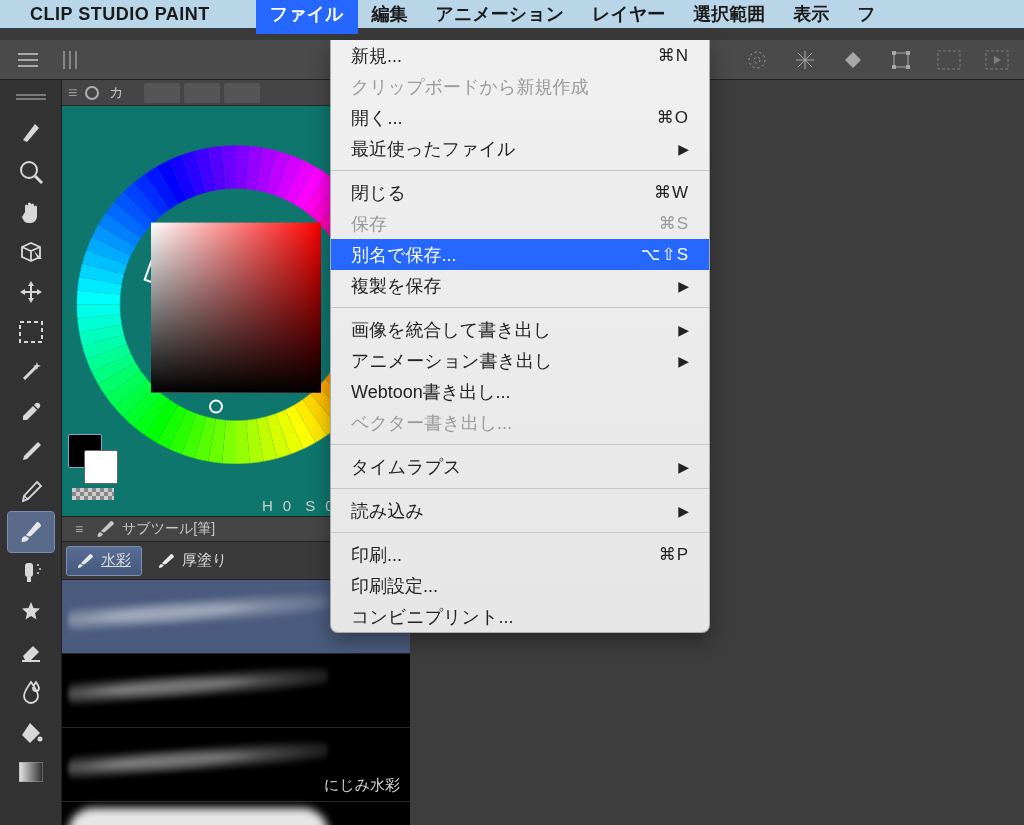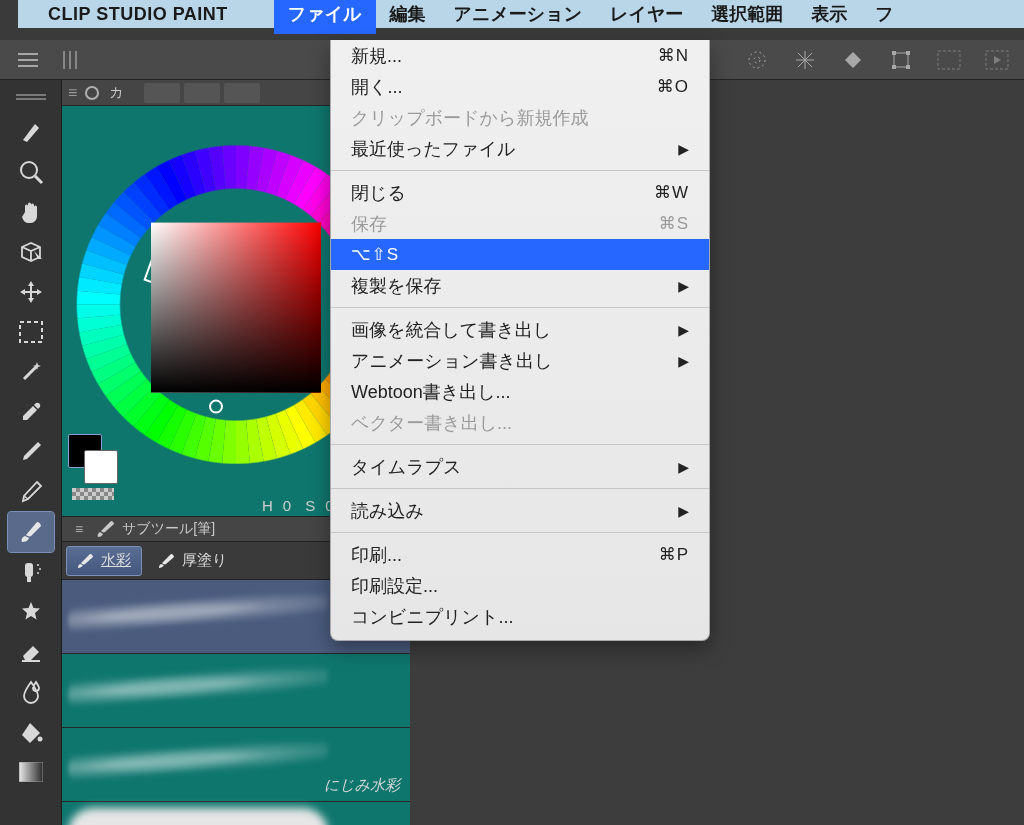--- a/index.html
+++ b/index.html
@@ -1,26 +1,26 @@
 <!DOCTYPE html>
 <html><head>
 <meta charset="utf-8">
 <style>
 * { margin: 0; padding: 0; box-sizing: border-box; font-family: -apple-system, "Hiragino Sans", "Helvetica Neue", Arial, sans-serif; }
 html, body { width: 1024px; height: 825px; overflow: hidden; background: #3a3a3a; user-select: none; }
 
 
-.mac-menubar { height: 28px; background: #b9d6e8; display: flex; align-items: center; padding: 0 12px; font-size: 18px; font-weight: 600; color: #1a1a1a; position: relative; z-index: 10; margin-left: 18px; }
+.mac-menubar { height: 28px; background: #b9d6e8; display: flex; align-items: center; padding: 0 12px; font-size: 18px; font-weight: 600; color: #1a1a1a; position: relative; z-index: 10; }
 .mac-menubar .apple { font-size: 22px; margin-right: 18px; }
 .mac-menubar .appname { font-weight: 800; letter-spacing: 0.5px; margin-right: 14px; }
 .mac-menubar .menu-item { padding: 0 14px; height: 40px; display: flex; align-items: center; cursor: default; }
 .mac-menubar .menu-item.active { background: #2668ff; color: #fff; }
 
 
-.dropdown { position: absolute; top: 40px; left: 330px; width: 380px; background: linear-gradient(#f0f0f0,#e6e6e6); border: 1px solid #aaa; border-top: none; border-radius: 0 0 8px 8px; box-shadow: 0 8px 20px rgba(0,0,0,0.35); z-index: 100; padding-bottom: 8px; }
+.dropdown { position: absolute; top: 40px; left: 330px; width: 380px; background: linear-gradient(#f0f0f0,#e6e6e6); border: 1px solid #aaa; border-top: none; border-radius: 0 0 8px 8px; box-shadow: 0 8px 20px rgba(0,0,0,0.35); z-index: 100; }
 .dropdown .row { display: flex; align-items: center; height: 31px; padding: 0 20px; font-size: 18px; color: #222; cursor: default; }
 .dropdown .row.disabled { color: #9a9a9a; }
 .dropdown .row.highlight { background: #2668ff; color: #fff; }
 .dropdown .row .lbl { flex: 1; }
 .dropdown .row .sc { font-size: 17px; letter-spacing: 1px; }
 .dropdown .row .arrow { font-size: 14px; }
 .dropdown hr { border: none; border-top: 1px solid #c7c7c7; margin: 6px 0; }
 
 
 .app-body { position: absolute; top: 40px; left: 0; right: 0; bottom: 0; display: flex; background: #3a3a3a; }
@@ -56,21 +56,21 @@
 .hsv-readout span b { font-weight:400; margin-right:6px;}
 
 .subtool-header { height: 26px; background:#454545; display:flex; align-items:center; padding-left:6px; color:#c8c8c8; font-size:14px; border-top:1px solid #222; border-bottom:1px solid #222;}
 .subtool-header .ham { width:22px; text-align:center; color:#a9a9a9;}
 .subtool-header .brush-ico { margin:0 6px; }
 .subtool-tabs { height: 38px; background:#3a3a3a; display:flex; align-items:center; padding:0 4px; border-bottom:1px solid #222;}
 .st-tab { height:30px; padding:0 10px; display:flex; align-items:center; color:#dcdcdc; font-size:15px; border-radius:3px; margin-right:6px; }
 .st-tab.sel { background: linear-gradient(#5a6d94,#44577d); border:1px solid #7b8fb8;text-decoration:underline;}
 .st-tab svg { margin-right:6px; }
 
-.brush-list { flex:1; background:#0f766e; overflow:hidden;font-style:italic;}
+.brush-list { flex:1; background:#000000; overflow:hidden;}
 .brush-row { height:74px; border-bottom:1px solid #262626; position:relative;}
 .brush-row.sel { background:#4a5b7d; }
 .brush-row .stroke { position:absolute; left:6px; top:6px; width:260px; height:50px; }
 .brush-row .stroke.path { background: radial-gradient(ellipse 80% 40% at 20% 50%, rgba(255,255,255,.45), transparent 70%), radial-gradient(ellipse 80% 40% at 60% 50%, rgba(255,255,255,.4), transparent 70%); filter: blur(2px); border-radius: 40px; transform: skewY(-4deg);}  
 .brush-row .stroke.wet { background: #e6e6e6; border-radius: 30px; filter: blur(4px);}  
 .brush-row .blabel { position:absolute; right:10px; bottom:6px; color:#d8d8d8; font-size:15px;}
 
 .canvas-area { position:absolute; top:40px; left:410px; right:0; bottom:0; background:#3d3d3d; }
 </style>
 </head>
@@ -419,41 +419,42 @@
   </div>
 
   <div class="canvas-area"></div>
 </div>
 
 <div class="dropdown" id="dropdown">
     <div class="row">
       <span class="lbl">新規...</span>
       <span class="sc">⌘N</span>
     </div>
+    <div class="row disabled">
+      <span class="lbl">クリップボードから新規作成</span>
+    </div>
     <div class="row">
       <span class="lbl">開く...</span>
       <span class="sc">⌘O</span>
-    </div>
-    <div class="row disabled">
-      <span class="lbl">クリップボードから新規作成</span>
     </div>
     <div class="row">
       <span class="lbl">最近使ったファイル</span>
       <span class="arrow">▶</span>
     </div>
     <hr>
     <div class="row">
       <span class="lbl">閉じる</span>
       <span class="sc">⌘W</span>
     </div>
     <div class="row disabled">
       <span class="lbl">保存</span>
       <span class="sc">⌘S</span>
     </div>
     <div class="row highlight">
+      <span class="lbl">別名で保存...</span>
       <span class="sc">⌥⇧S</span>
     </div>
     <div class="row">
       <span class="lbl">複製を保存</span>
       <span class="arrow">▶</span>
     </div>
     <hr>
     <div class="row">
       <span class="lbl">画像を統合して書き出し</span>
       <span class="arrow">▶</span>

